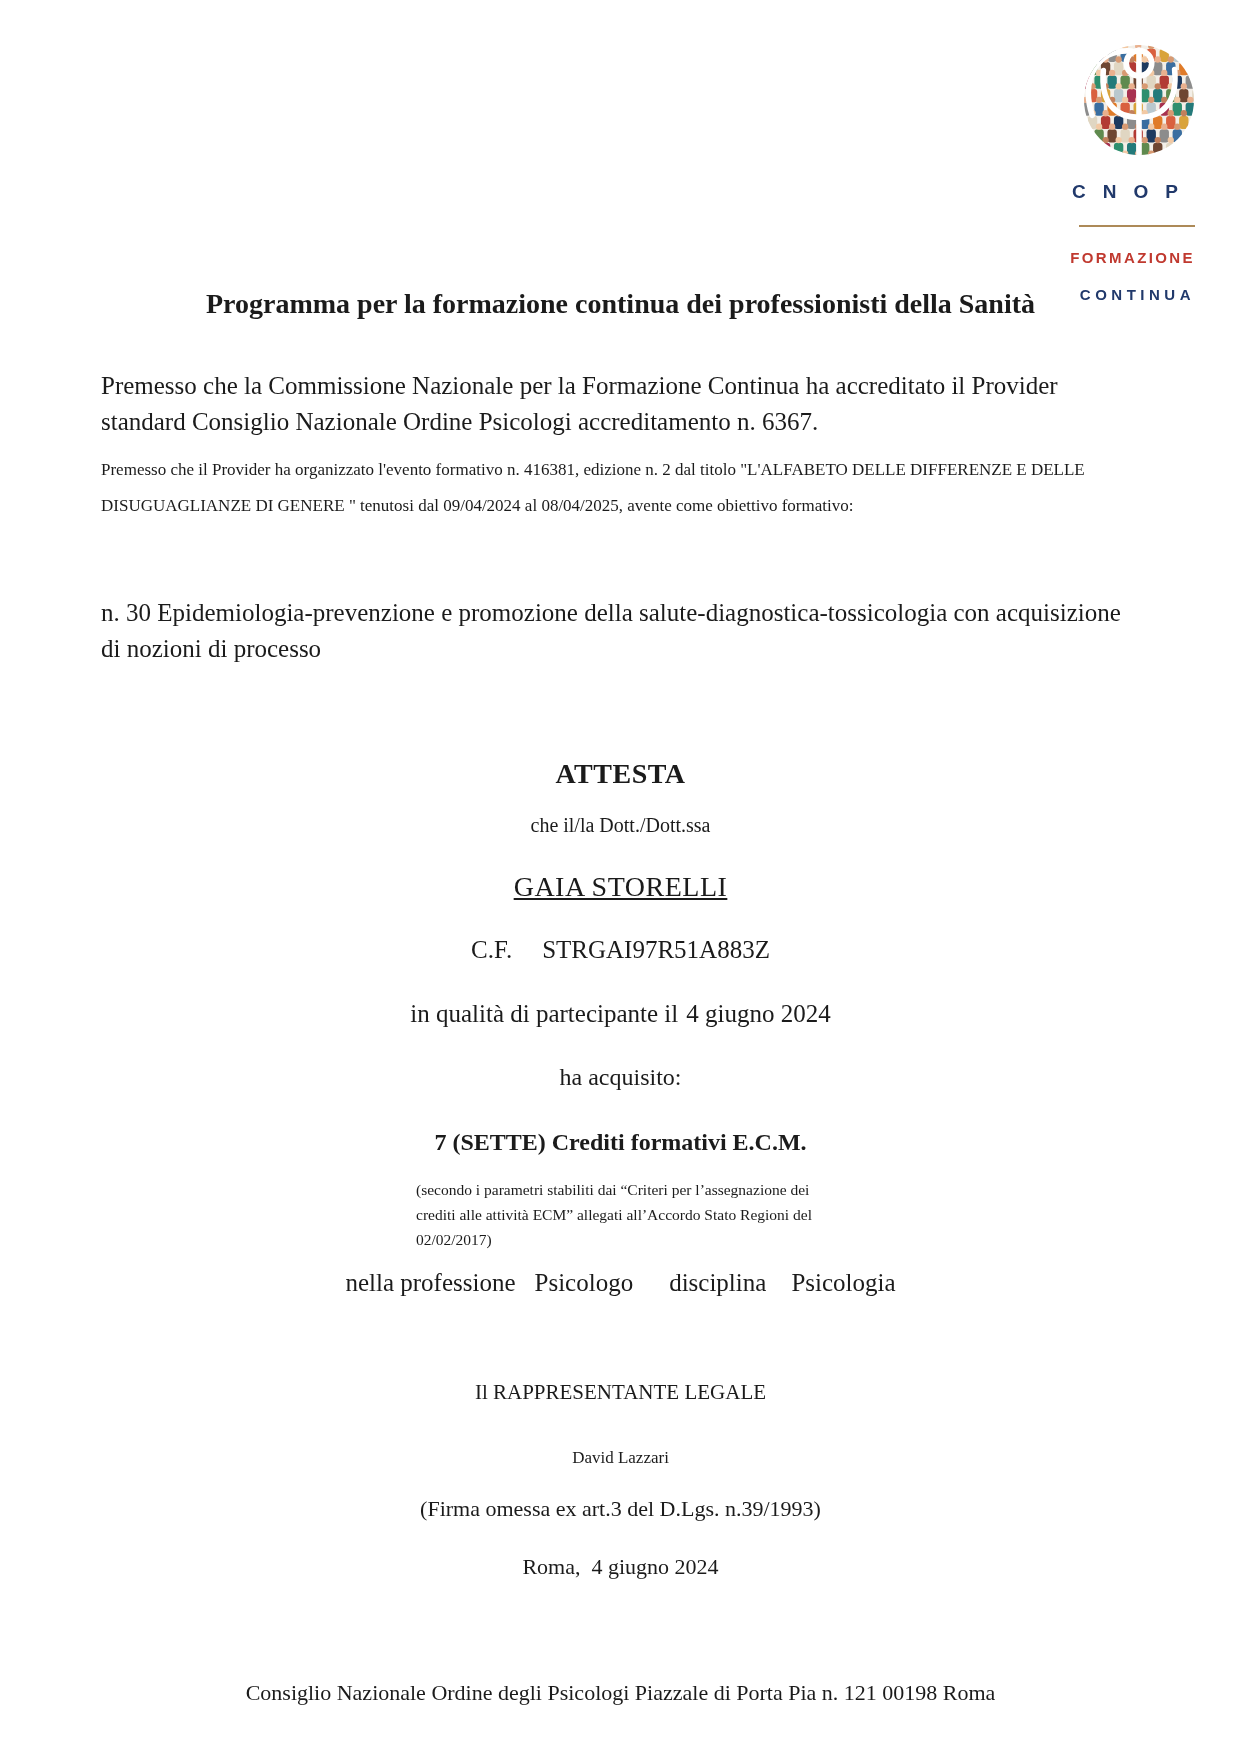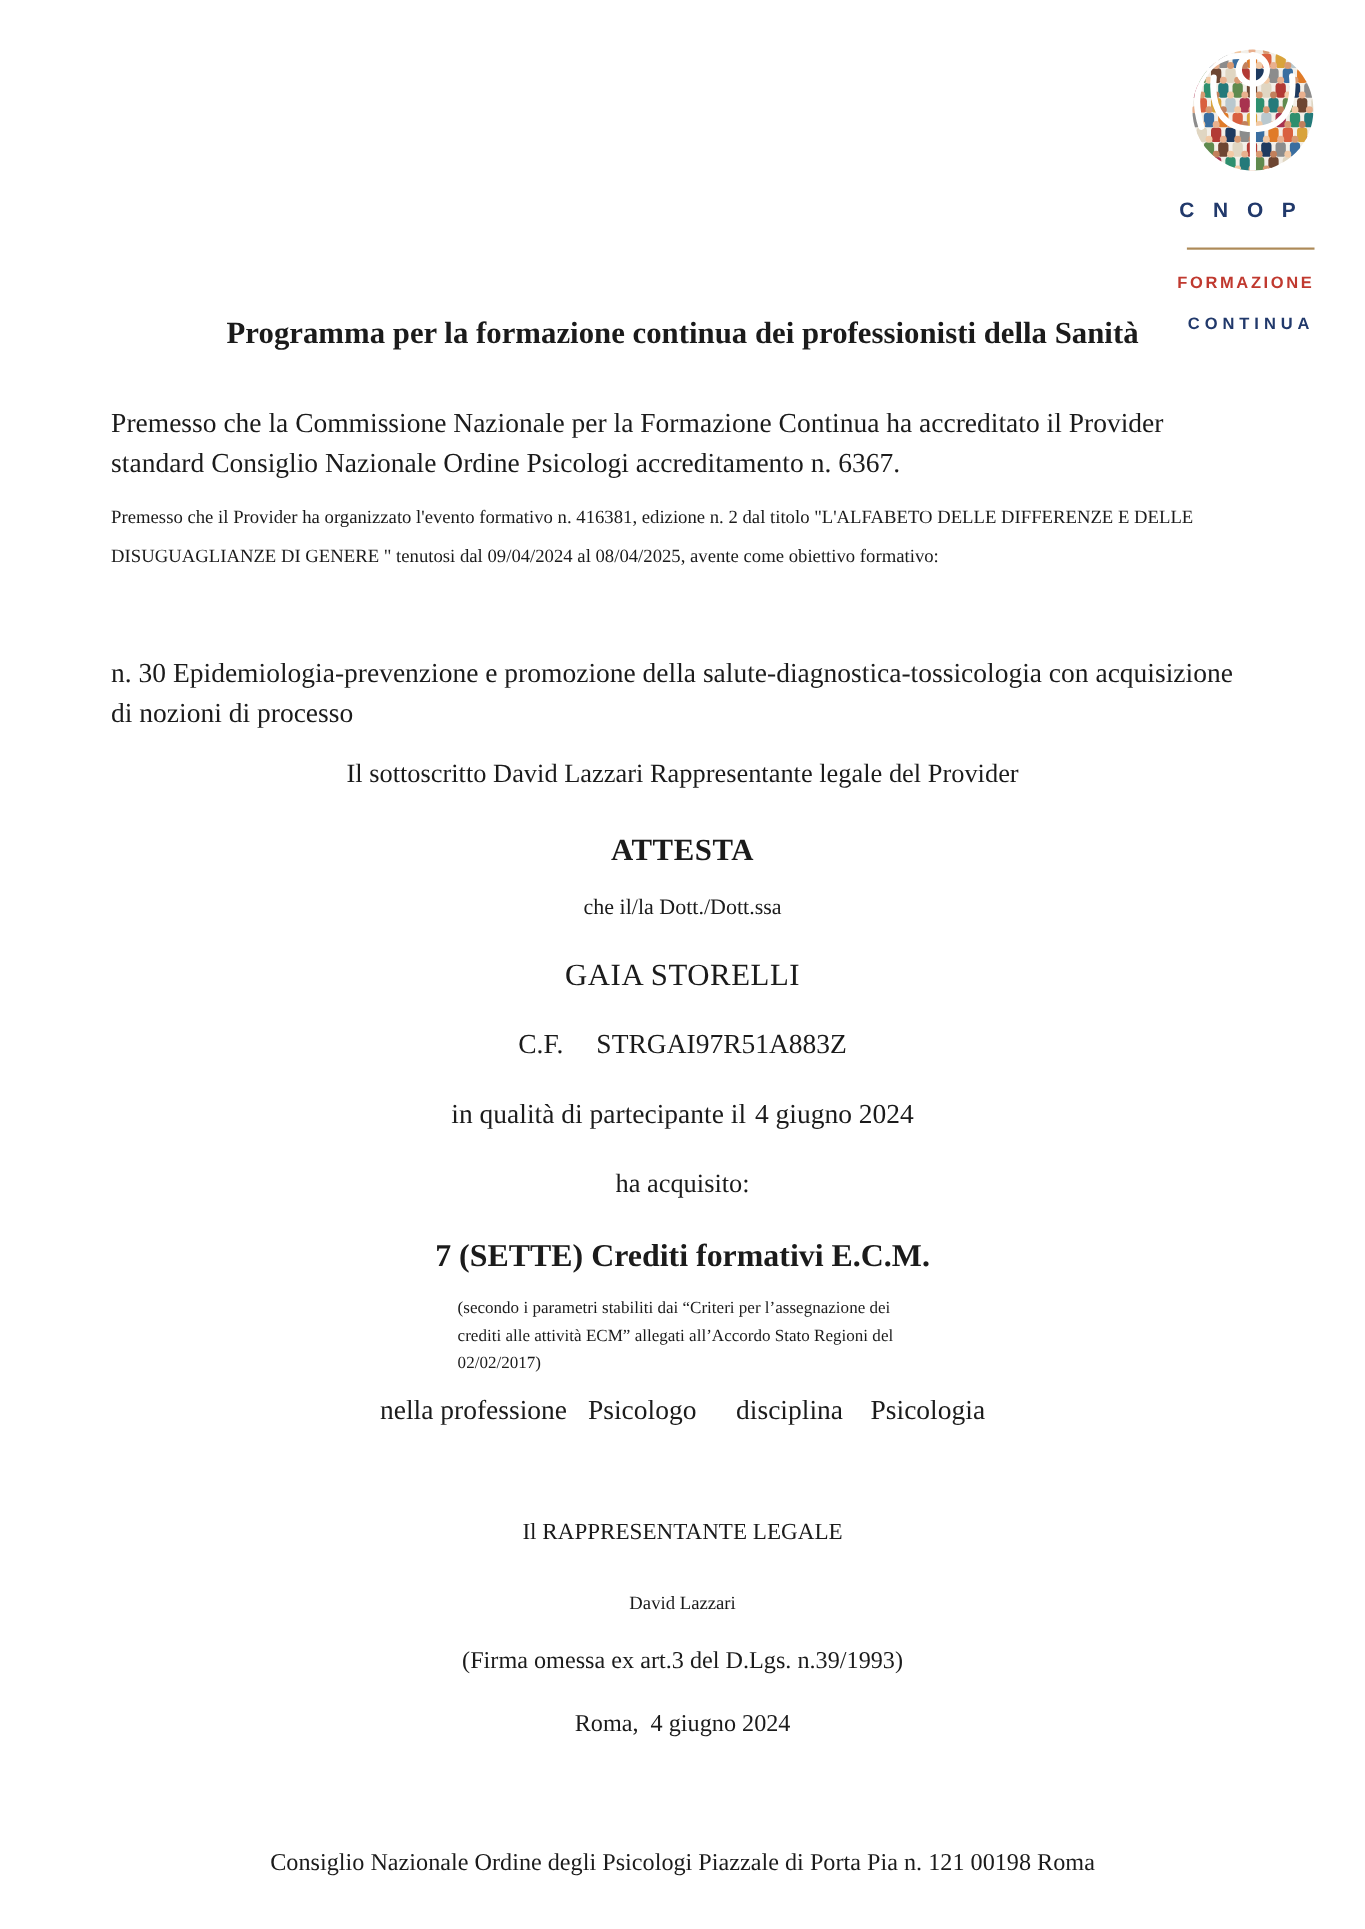--- a/index.html
+++ b/index.html
@@ -49,25 +49,25 @@
   
   .abs{position:absolute;left:0;right:0;}
   .center{text-align:center;}
   .title{top:286px;font-size:28px;font-weight:bold;line-height:36px;}
   .premise1{top:368px;left:101px;right:auto;width:1041px;font-size:25px;line-height:35.5px;}
   .premise2{top:452px;left:101px;right:auto;width:1041px;font-size:17px;line-height:35.5px;}
   .objective{top:595px;left:101px;right:auto;width:1041px;font-size:25px;line-height:35.5px;}
   .declarant{top:688px;font-size:24px;line-height:32px;}
   .attesta{top:756px;font-size:28px;font-weight:bold;line-height:36px;letter-spacing:.5px;}
   .che-line{top:812px;font-size:20px;line-height:26px;}
-  .recipient{top:868px;font-size:28px;line-height:38px;letter-spacing:.5px;}
+  .recipient{top:868px;font-size:28px;line-height:38px;letter-spacing:.5px;text-decoration:underline;}
   .cf-row{top:935px;font-size:25px;line-height:30px;display:flex;justify-content:center;gap:30px;}
   .quality-row{top:997px;font-size:25px;line-height:33px;display:flex;justify-content:center;gap:8px;}
   .acquired{top:1062px;font-size:24px;line-height:31px;}
-  .credits{top:1126px;font-size:29px;font-weight:bold;line-height:33px;}
+  .credits{top:1126px;font-size:24px;font-weight:bold;line-height:33px;}
   .credits-note{top:1177px;left:416px;right:auto;width:452px;font-size:15.5px;line-height:25px;text-align:left;}
   .profession-row{top:1266px;font-size:25px;line-height:33px;display:flex;justify-content:center;align-items:flex-end;}
   .profession-row .g1{width:19px;} .profession-row .g2{width:36px;} .profession-row .g3{width:25px;}
   .legal-heading{top:1378px;font-size:21px;line-height:28px;}
   .legal-name{top:1442px;font-size:17px;line-height:32px;}
   .signature-note{top:1494px;font-size:22px;line-height:29px;}
   .place-date{top:1552px;font-size:22px;line-height:29px;white-space:pre;}
   .footer{top:1678px;font-size:22px;line-height:29px;}
 </style>
 </head>
@@ -263,21 +263,20 @@
   </div>
 
   <div class="abs center title">Programma per la formazione continua dei professionisti della Sanità</div>
 
   <div class="abs premise1">Premesso che la Commissione Nazionale per la Formazione Continua ha accreditato il Provider standard Consiglio Nazionale Ordine Psicologi accreditamento n. 6367.</div>
 
   <div class="abs premise2">Premesso che il Provider ha organizzato l'evento formativo n. 416381, edizione n. 2 dal titolo "L'ALFABETO DELLE DIFFERENZE E DELLE DISUGUAGLIANZE DI GENERE " tenutosi dal 09/04/2024 al 08/04/2025, avente come obiettivo formativo:</div>
 
   <div class="abs objective">n. 30 Epidemiologia-prevenzione e promozione della salute-diagnostica-tossicologia con acquisizione di nozioni di processo</div>
 
-  <div class="abs center declarant">Il sottoscritto David Lazzari Rappresentante legale del Provider</div>
 
   <div class="abs center attesta">ATTESTA</div>
 
   <div class="abs center che-line">che il/la Dott./Dott.ssa</div>
 
   <div class="abs center recipient">GAIA STORELLI</div>
 
   <div class="abs cf-row">
     <span>C.F.</span>
     <span>STRGAI97R51A883Z</span>

